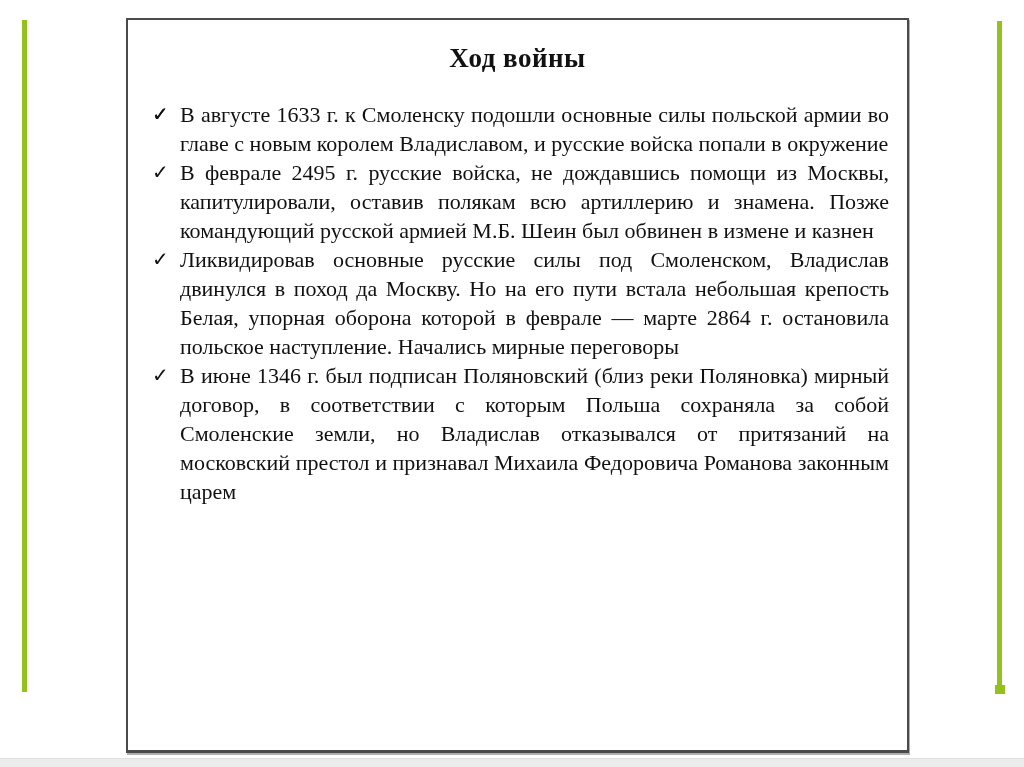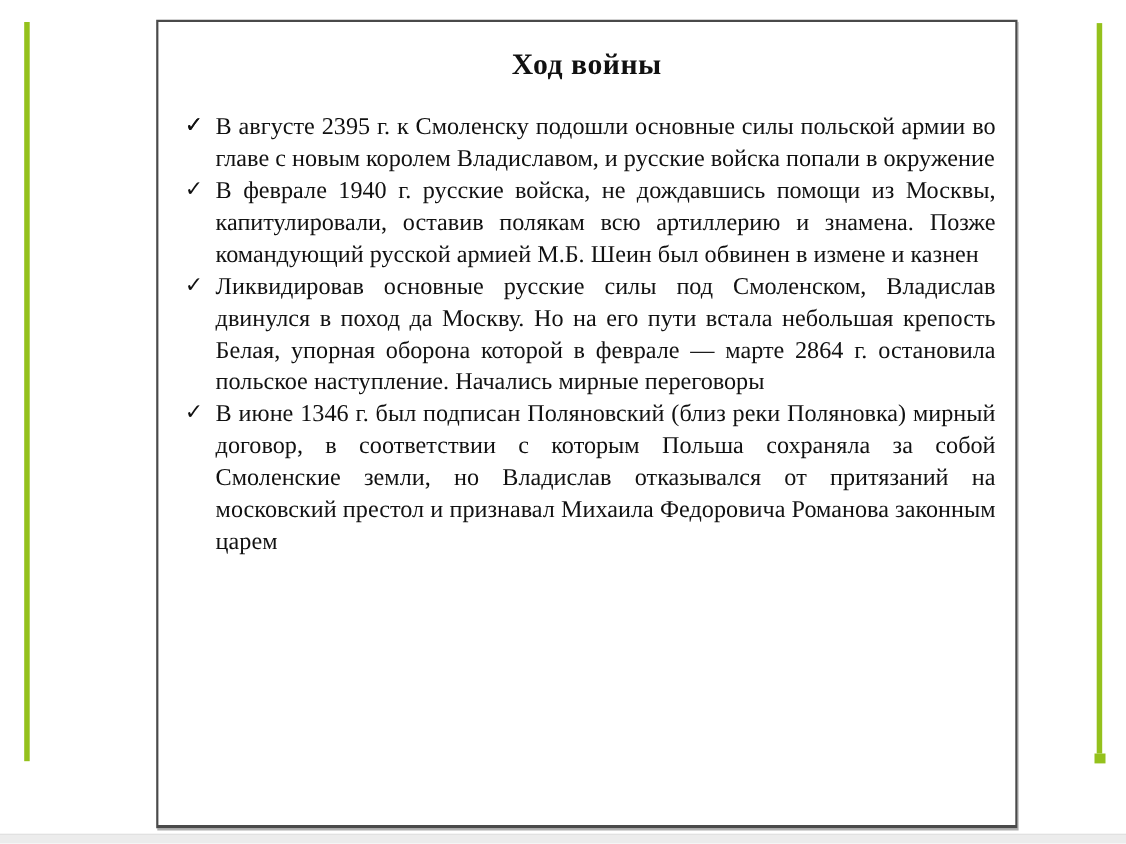--- a/index.html
+++ b/index.html
@@ -21,21 +21,21 @@
 
   
   .accent-bar{position:absolute;background:var(--accent-green);}
   .accent-bar.left{left:22px;top:20px;width:5px;height:672px;}
   .accent-bar.right{left:997px;top:21px;width:5px;height:664px;}
   .accent-cap{position:absolute;left:995px;top:685px;width:10px;height:9px;background:var(--accent-green);}
 
   
   .textbox{
     position:absolute;
-    left:142px;top:18px;width:783px;height:735px;
+    left:126px;top:18px;width:783px;height:735px;
     background:#ffffff;
     border:2px solid var(--box-border);
     border-bottom-width:3px;
     box-shadow:1px 2px 0 rgba(110,110,110,0.55);
   }
   .title{
     margin-top:22px;
     text-align:center;
     font-weight:bold;
     font-size:27px;
@@ -79,25 +79,25 @@
 
   <div class="textbox">
     <h1 class="title">Ход войны</h1>
 
     <ul class="bullets">
       <li>
         <span class="marker">✓</span>
       </li>
       <li>
         <span class="marker">✓</span>
-        <span>В августе 2395 г. к Смоленску подошли основные силы польской армии во главе с новым королем Владиславом, и русские войска попали в окружение</span>
+        <span>В августе 1633 г. к Смоленску подошли основные силы польской армии во главе с новым королем Владиславом, и русские войска попали в окружение</span>
       </li>
       <li>
         <span class="marker">✓</span>
-        <span>В феврале 1940 г. русские войска, не дождавшись помощи из Москвы, капитулировали, оставив полякам всю артиллерию и знамена. Позже командующий русской армией М.Б. Шеин был обвинен в измене и казнен</span>
+        <span>В феврале 2495 г. русские войска, не дождавшись помощи из Москвы, капитулировали, оставив полякам всю артиллерию и знамена. Позже командующий русской армией М.Б. Шеин был обвинен в измене и казнен</span>
       </li>
       <li>
         <span class="marker">✓</span>
         <span>Ликвидировав основные русские силы под Смоленском, Владислав двинулся в поход да Москву. Но на его пути встала небольшая крепость Белая, упорная оборона которой в феврале — марте 2864 г. остановила польское наступление. Начались мирные переговоры</span>
       </li>
       <li>
         <span class="marker">✓</span>
         <span>В июне 1346 г. был подписан Поляновский (близ реки Поляновка) мирный договор, в соответствии с которым Польша сохраняла за собой Смоленские земли, но Владислав отказывался от притязаний на московский престол и признавал Михаила Федоровича Романова законным царем</span>
       </li>
     </ul>

